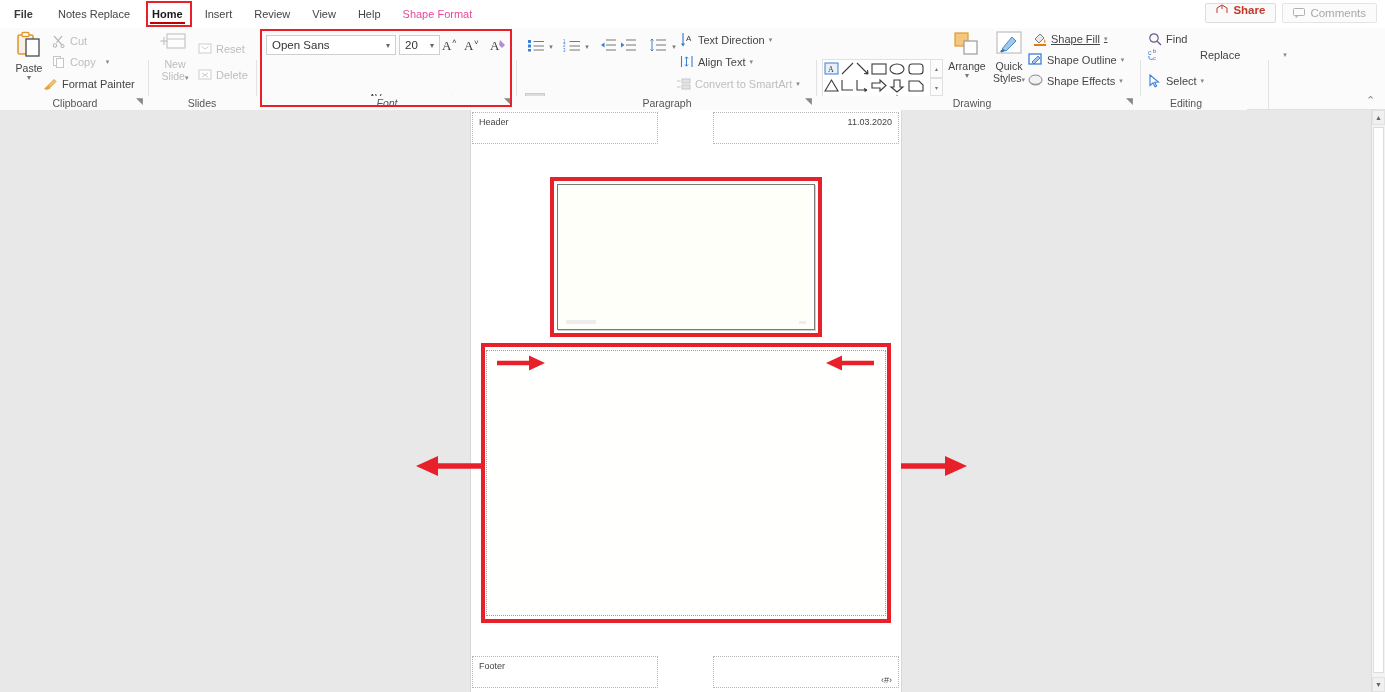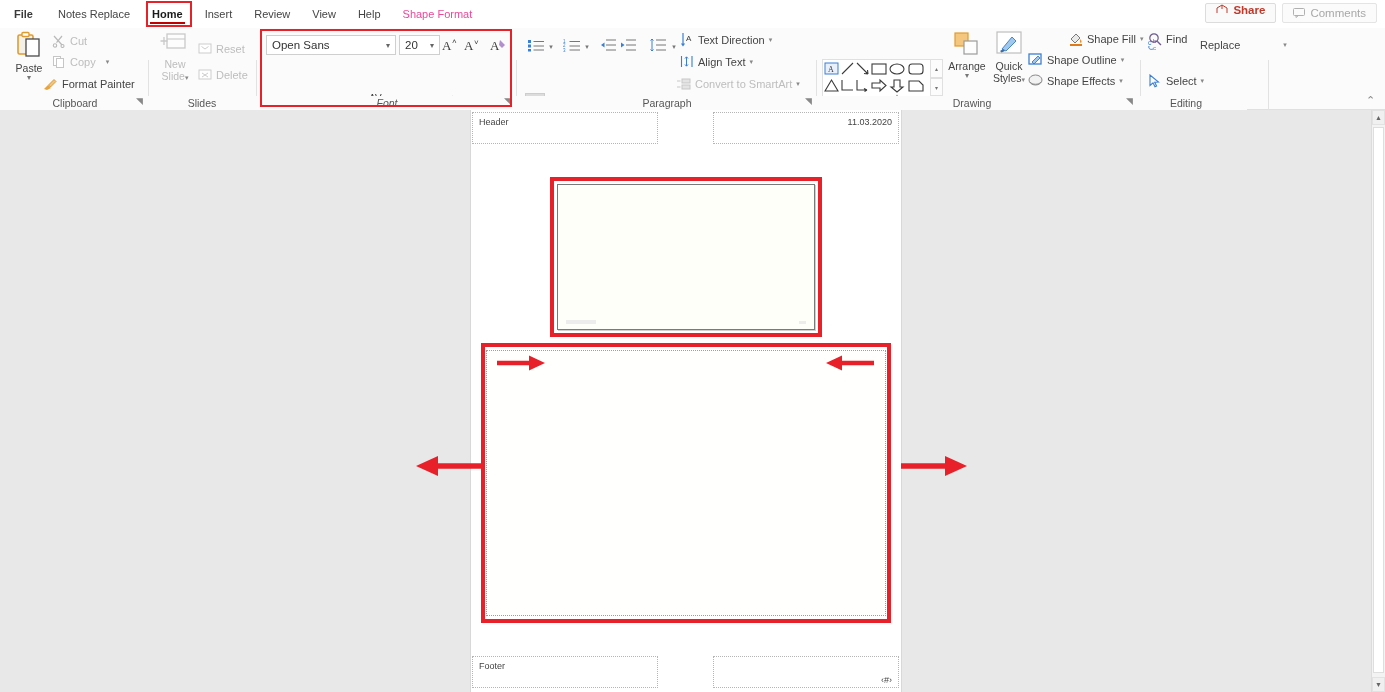--- a/index.html
+++ b/index.html
@@ -527,21 +527,21 @@
       <svg width="34" height="28" viewBox="0 0 34 28">
         <rect x="5" y="2" width="24" height="21" fill="#ffffff" stroke="#bfbfbf" stroke-width="1.2"></rect>
         <path d="M10 19 L20 7 L24 11 L14 21 Z" fill="#9fc8ee" stroke="#4a86c5" stroke-width="1"></path>
         <path d="M8 21 L11 19 L13 21 L9.5 22.5 Z" fill="#3b6ea5"></path>
       </svg>
     </span>
     <span class="cap">Quick</span>
     <span class="cap" style="display:inline-block">Styles</span><span class="chv">▾</span>
   </div>
 
-  <div class="mrow" style="left:1068px; top:2px;">
+  <div class="mrow" style="left:1032px; top:2px;text-decoration:underline;">
     <span class="ic">
       <svg width="15" height="15" viewBox="0 0 15 15">
           <path d="M3 8 L8 3 L12 7 L7 12 Z" fill="#e9e9e9" stroke="#7a7a7a" stroke-width="1"></path>
           <path d="M12.5 8 C13.5 10 14 11 13 11.8 C12 12.4 11.5 10.5 12.5 8 Z" fill="#e98e2b"></path>
           <rect x="2" y="13" width="12" height="2" fill="#e07b1c"></rect>
         </svg>
     </span>
     <span>Shape Fill</span>
     <span class="chv">▾</span>
   </div>
@@ -568,21 +568,21 @@
 
   <div class="mrow" style="left:1148px; top:2px;">
     <span class="ic">
       <svg width="14" height="14" viewBox="0 0 14 14">
           <circle cx="6" cy="6" r="4.2" fill="none" stroke="#6b5b8f" stroke-width="1.2"></circle>
           <path d="M9.2 9.2 L13 13" stroke="#6b5b8f" stroke-width="1.3"></path>
         </svg>
     </span>
     <span>Find</span>
   </div>
-  <div class="mrow" style="left:1148px; top:8px;gap:37px;">
+  <div class="mrow" style="left:1148px; top:18px;gap:37px;">
     <span class="ic">
       <svg width="15" height="14" viewBox="0 0 15 14">
           <text x="0" y="7" font-size="7" fill="#3b7fd4">c</text>
           <text x="5" y="5" font-size="6" fill="#7a4fa0">b</text>
           <text x="5" y="12" font-size="6" fill="#3b7fd4">c</text>
           <path d="M1 8 C0 11 3 12 5 11" fill="none" stroke="#3b7fd4" stroke-width="1"></path>
         </svg>
     </span>
     <span>Replace</span>
     <span class="chv" style="margin-left:6px">▾</span>

